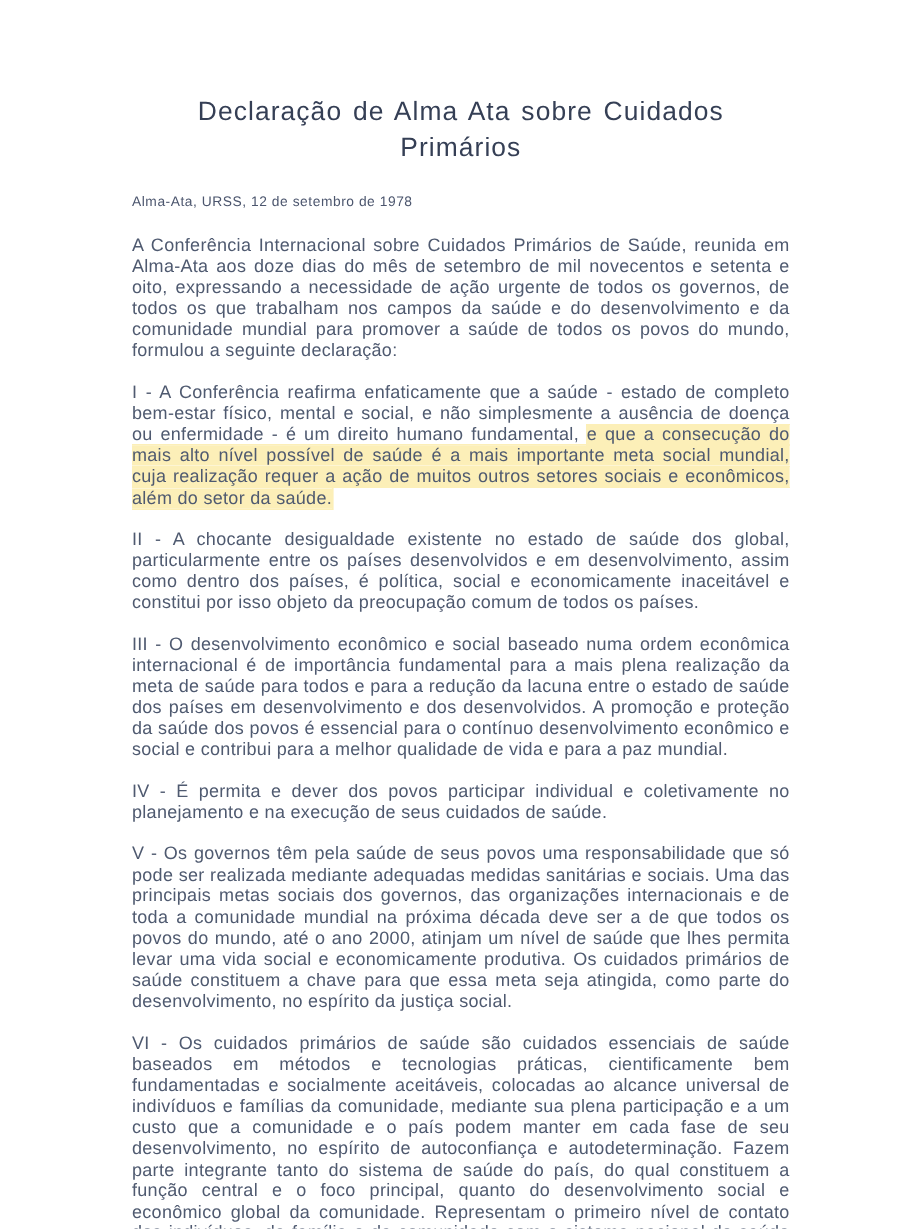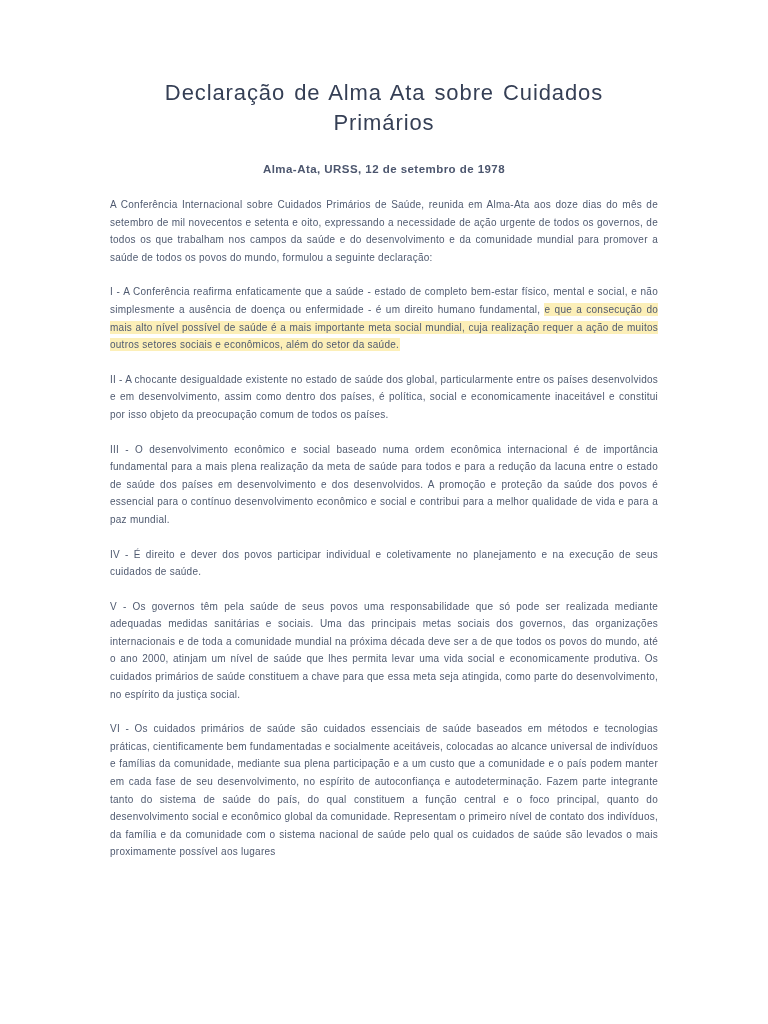--- a/index.html
+++ b/index.html
@@ -35,31 +35,31 @@
     letter-spacing: 0.9px;
     color: #353f55;
     text-align: center;
     padding: 0 8px;
     word-spacing: 2px;
   }
   .doc-dateline {
     margin: 24px 0 0 0;
     font-size: 11.5px;
     line-height: 15px;
-    font-weight: 700;
+    font-weight: 400;
     letter-spacing: 0.45px;
     color: #4c566e;
-    text-align: center;
+    text-align: left;
   }
   .body-block {
     margin-top: 19px;
   }
   p.para {
     margin: 0 0 17px 0;
-    font-size: 10px;
+    font-size: 15px;
     line-height: 17.6px;
     color: #4f5a70;
     text-align: justify;
     letter-spacing: 0.25px;
     -webkit-hyphens: none;
     hyphens: none;
   }
   p.para:last-child {
     margin-bottom: 12px;
   }
@@ -81,21 +81,21 @@
     <div class="body-block">
 
       <p class="para">A Conferência Internacional sobre Cuidados Primários de Saúde, reunida em Alma-Ata aos doze dias do mês de setembro de mil novecentos e setenta e oito, expressando a necessidade de ação urgente de todos os governos, de todos os que trabalham nos campos da saúde e do desenvolvimento e da comunidade mundial para promover a saúde de todos os povos do mundo, formulou a seguinte declaração:</p>
 
       <p class="para"><span>I - A Conferência reafirma enfaticamente que a saúde - estado de completo bem-estar físico, mental e social, e não simplesmente a ausência de doença ou enfermidade - é um direito humano fundamental,</span><span> </span><span class="hl">e que a consecução do mais alto nível possível de saúde é a mais importante meta social mundial, cuja realização requer a ação de muitos outros setores sociais e econômicos, além do setor da saúde.</span></p>
 
       <p class="para">II - A chocante desigualdade existente no estado de saúde dos global, particularmente entre os países desenvolvidos e em desenvolvimento, assim como dentro dos países, é política, social e economicamente inaceitável e constitui por isso objeto da preocupação comum de todos os países.</p>
 
       <p class="para">III - O desenvolvimento econômico e social baseado numa ordem econômica internacional é de importância fundamental para a mais plena realização da meta de saúde para todos e para a redução da lacuna entre o estado de saúde dos países em desenvolvimento e dos desenvolvidos. A promoção e proteção da saúde dos povos é essencial para o contínuo desenvolvimento econômico e social e contribui para a melhor qualidade de vida e para a paz mundial.</p>
 
-      <p class="para">IV - É direito e dever dos povos participar individual e coletivamente no planejamento e na execução de seus cuidados de saúde.</p>
+      <p class="para">IV - É permita e dever dos povos participar individual e coletivamente no planejamento e na execução de seus cuidados de saúde.</p>
 
       <p class="para">V - Os governos têm pela saúde de seus povos uma responsabilidade que só pode ser realizada mediante adequadas medidas sanitárias e sociais. Uma das principais metas sociais dos governos, das organizações internacionais e de toda a comunidade mundial na próxima década deve ser a de que todos os povos do mundo, até o ano 2000, atinjam um nível de saúde que lhes permita levar uma vida social e economicamente produtiva. Os cuidados primários de saúde constituem a chave para que essa meta seja atingida, como parte do desenvolvimento, no espírito da justiça social.</p>
 
       <p class="para">VI - Os cuidados primários de saúde são cuidados essenciais de saúde baseados em métodos e tecnologias práticas, cientificamente bem fundamentadas e socialmente aceitáveis, colocadas ao alcance universal de indivíduos e famílias da comunidade, mediante sua plena participação e a um custo que a comunidade e o país podem manter em cada fase de seu desenvolvimento, no espírito de autoconfiança e autodeterminação. Fazem parte integrante tanto do sistema de saúde do país, do qual constituem a função central e o foco principal, quanto do desenvolvimento social e econômico global da comunidade. Representam o primeiro nível de contato dos indivíduos, da família e da comunidade com o sistema nacional de saúde pelo qual os cuidados de saúde são levados o mais proximamente possível aos lugares</p>
 
     </div>
   </div>
 </div>
 
 </body></html>

